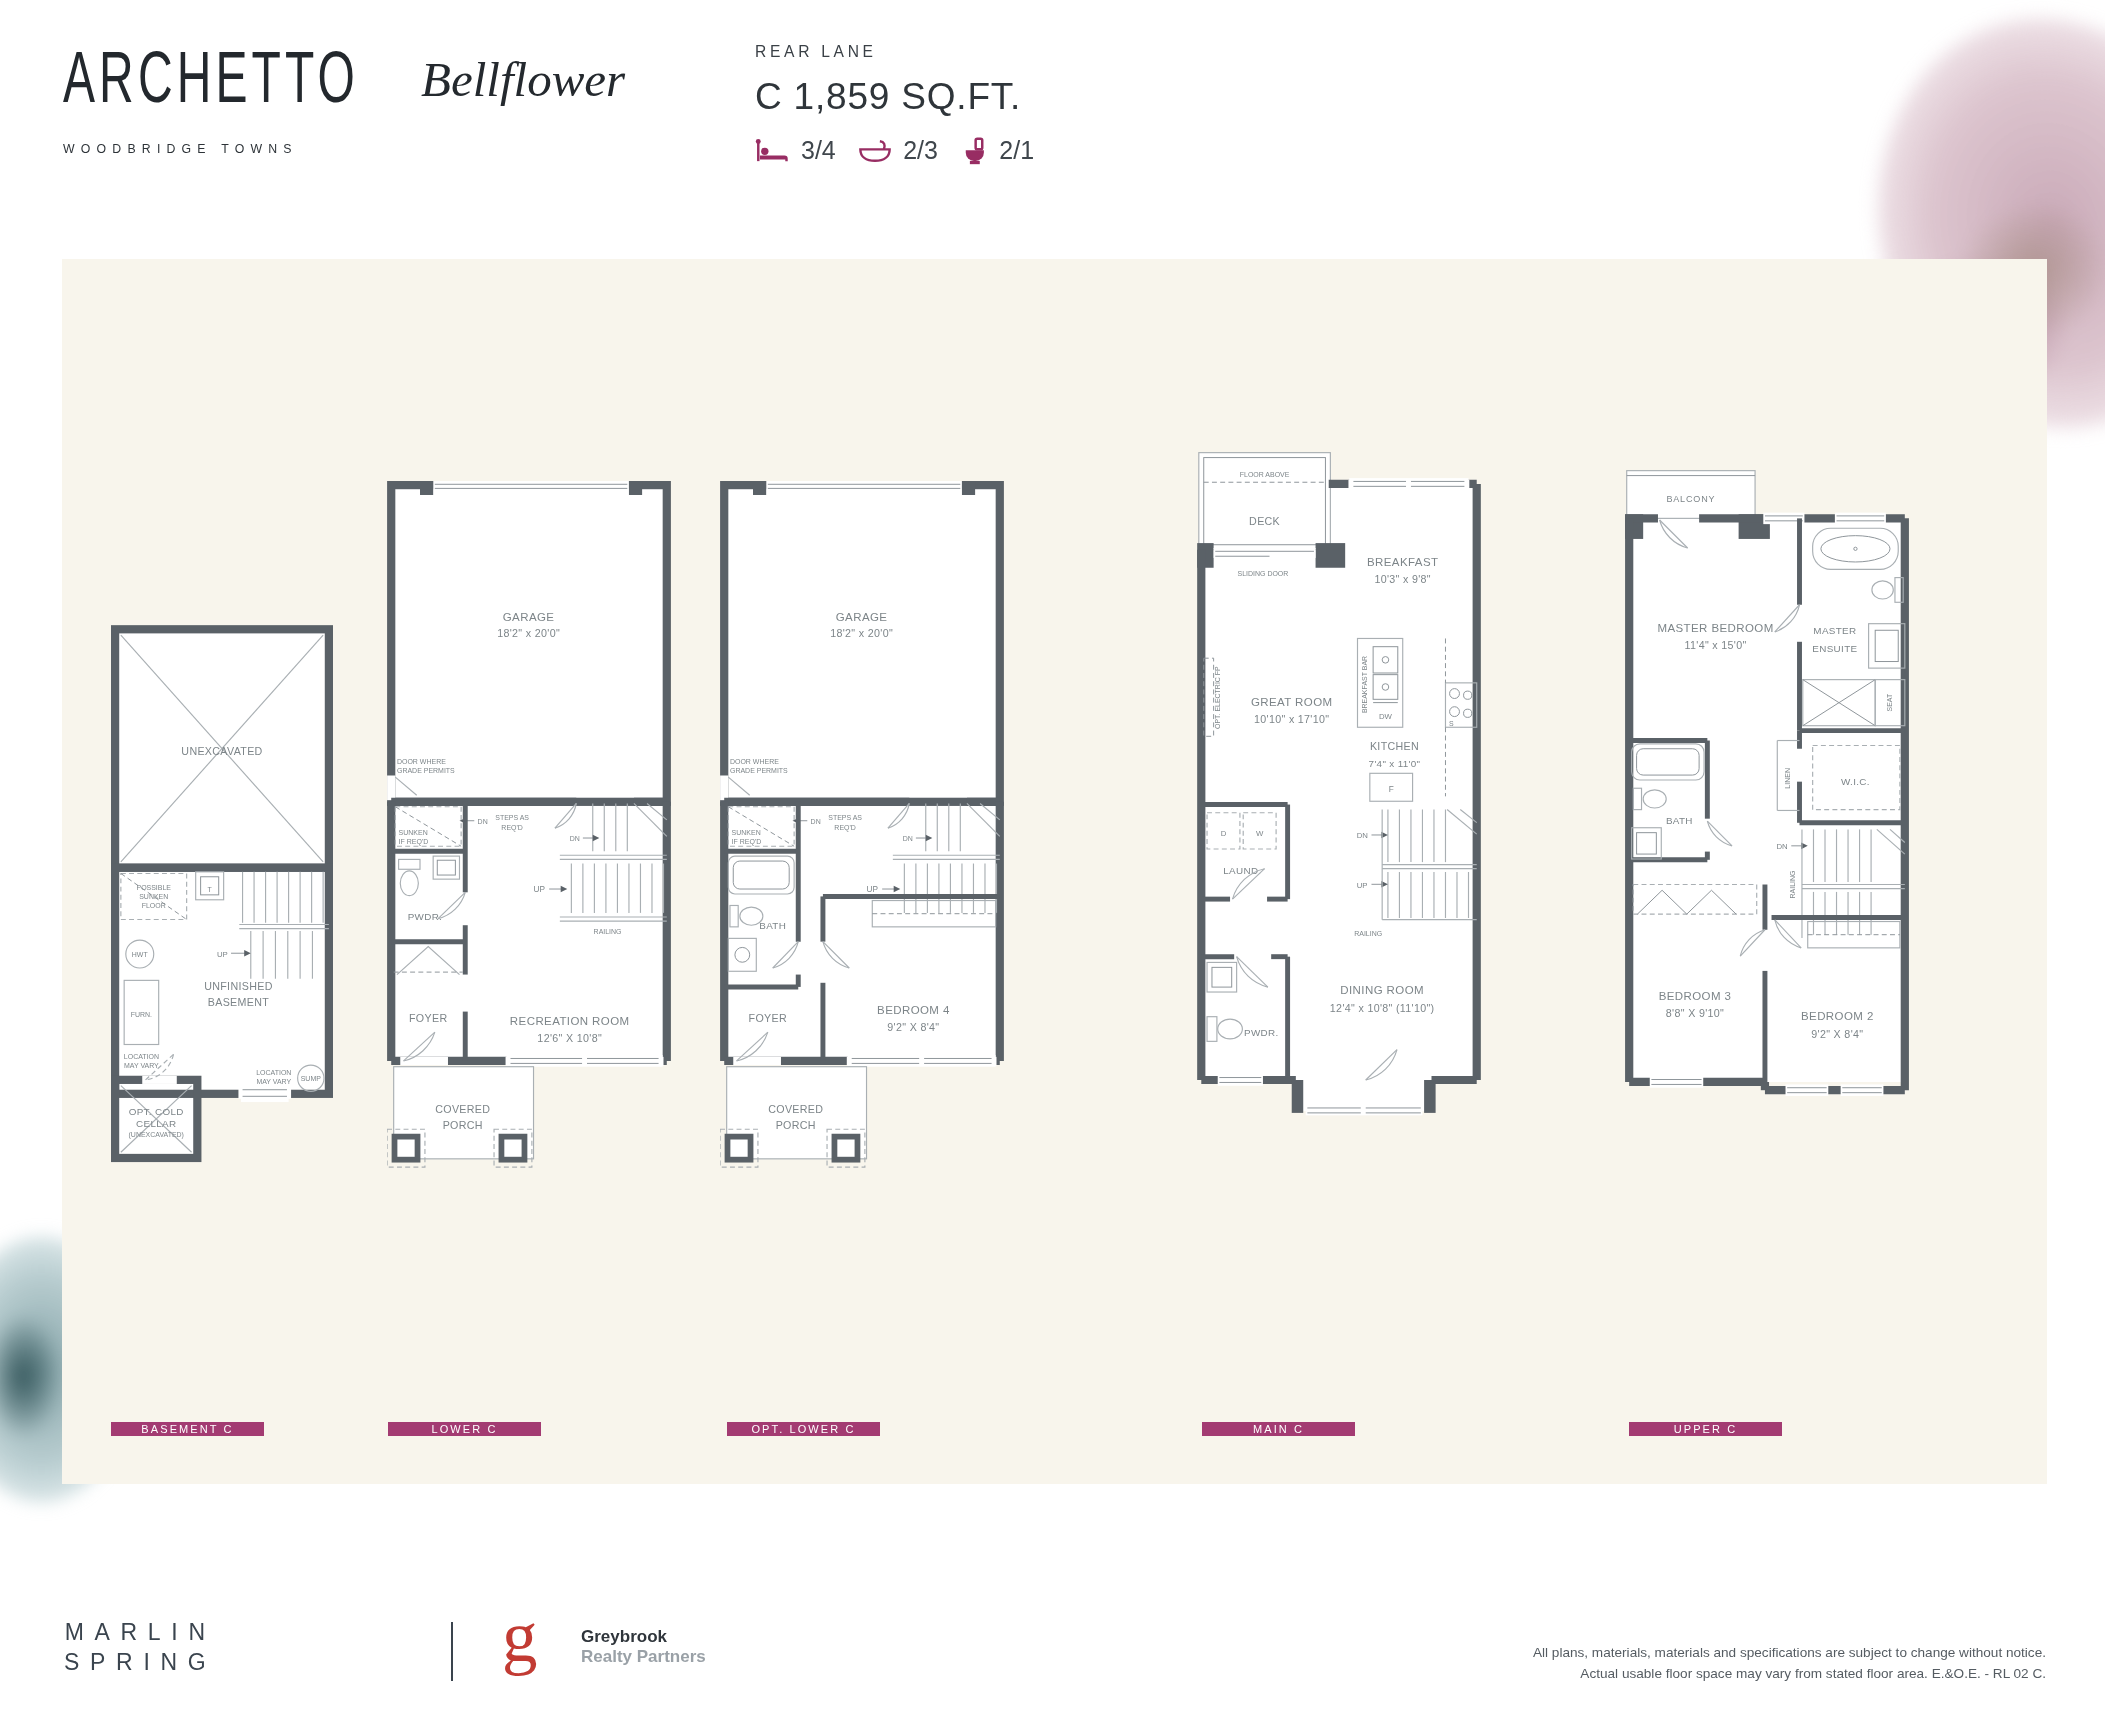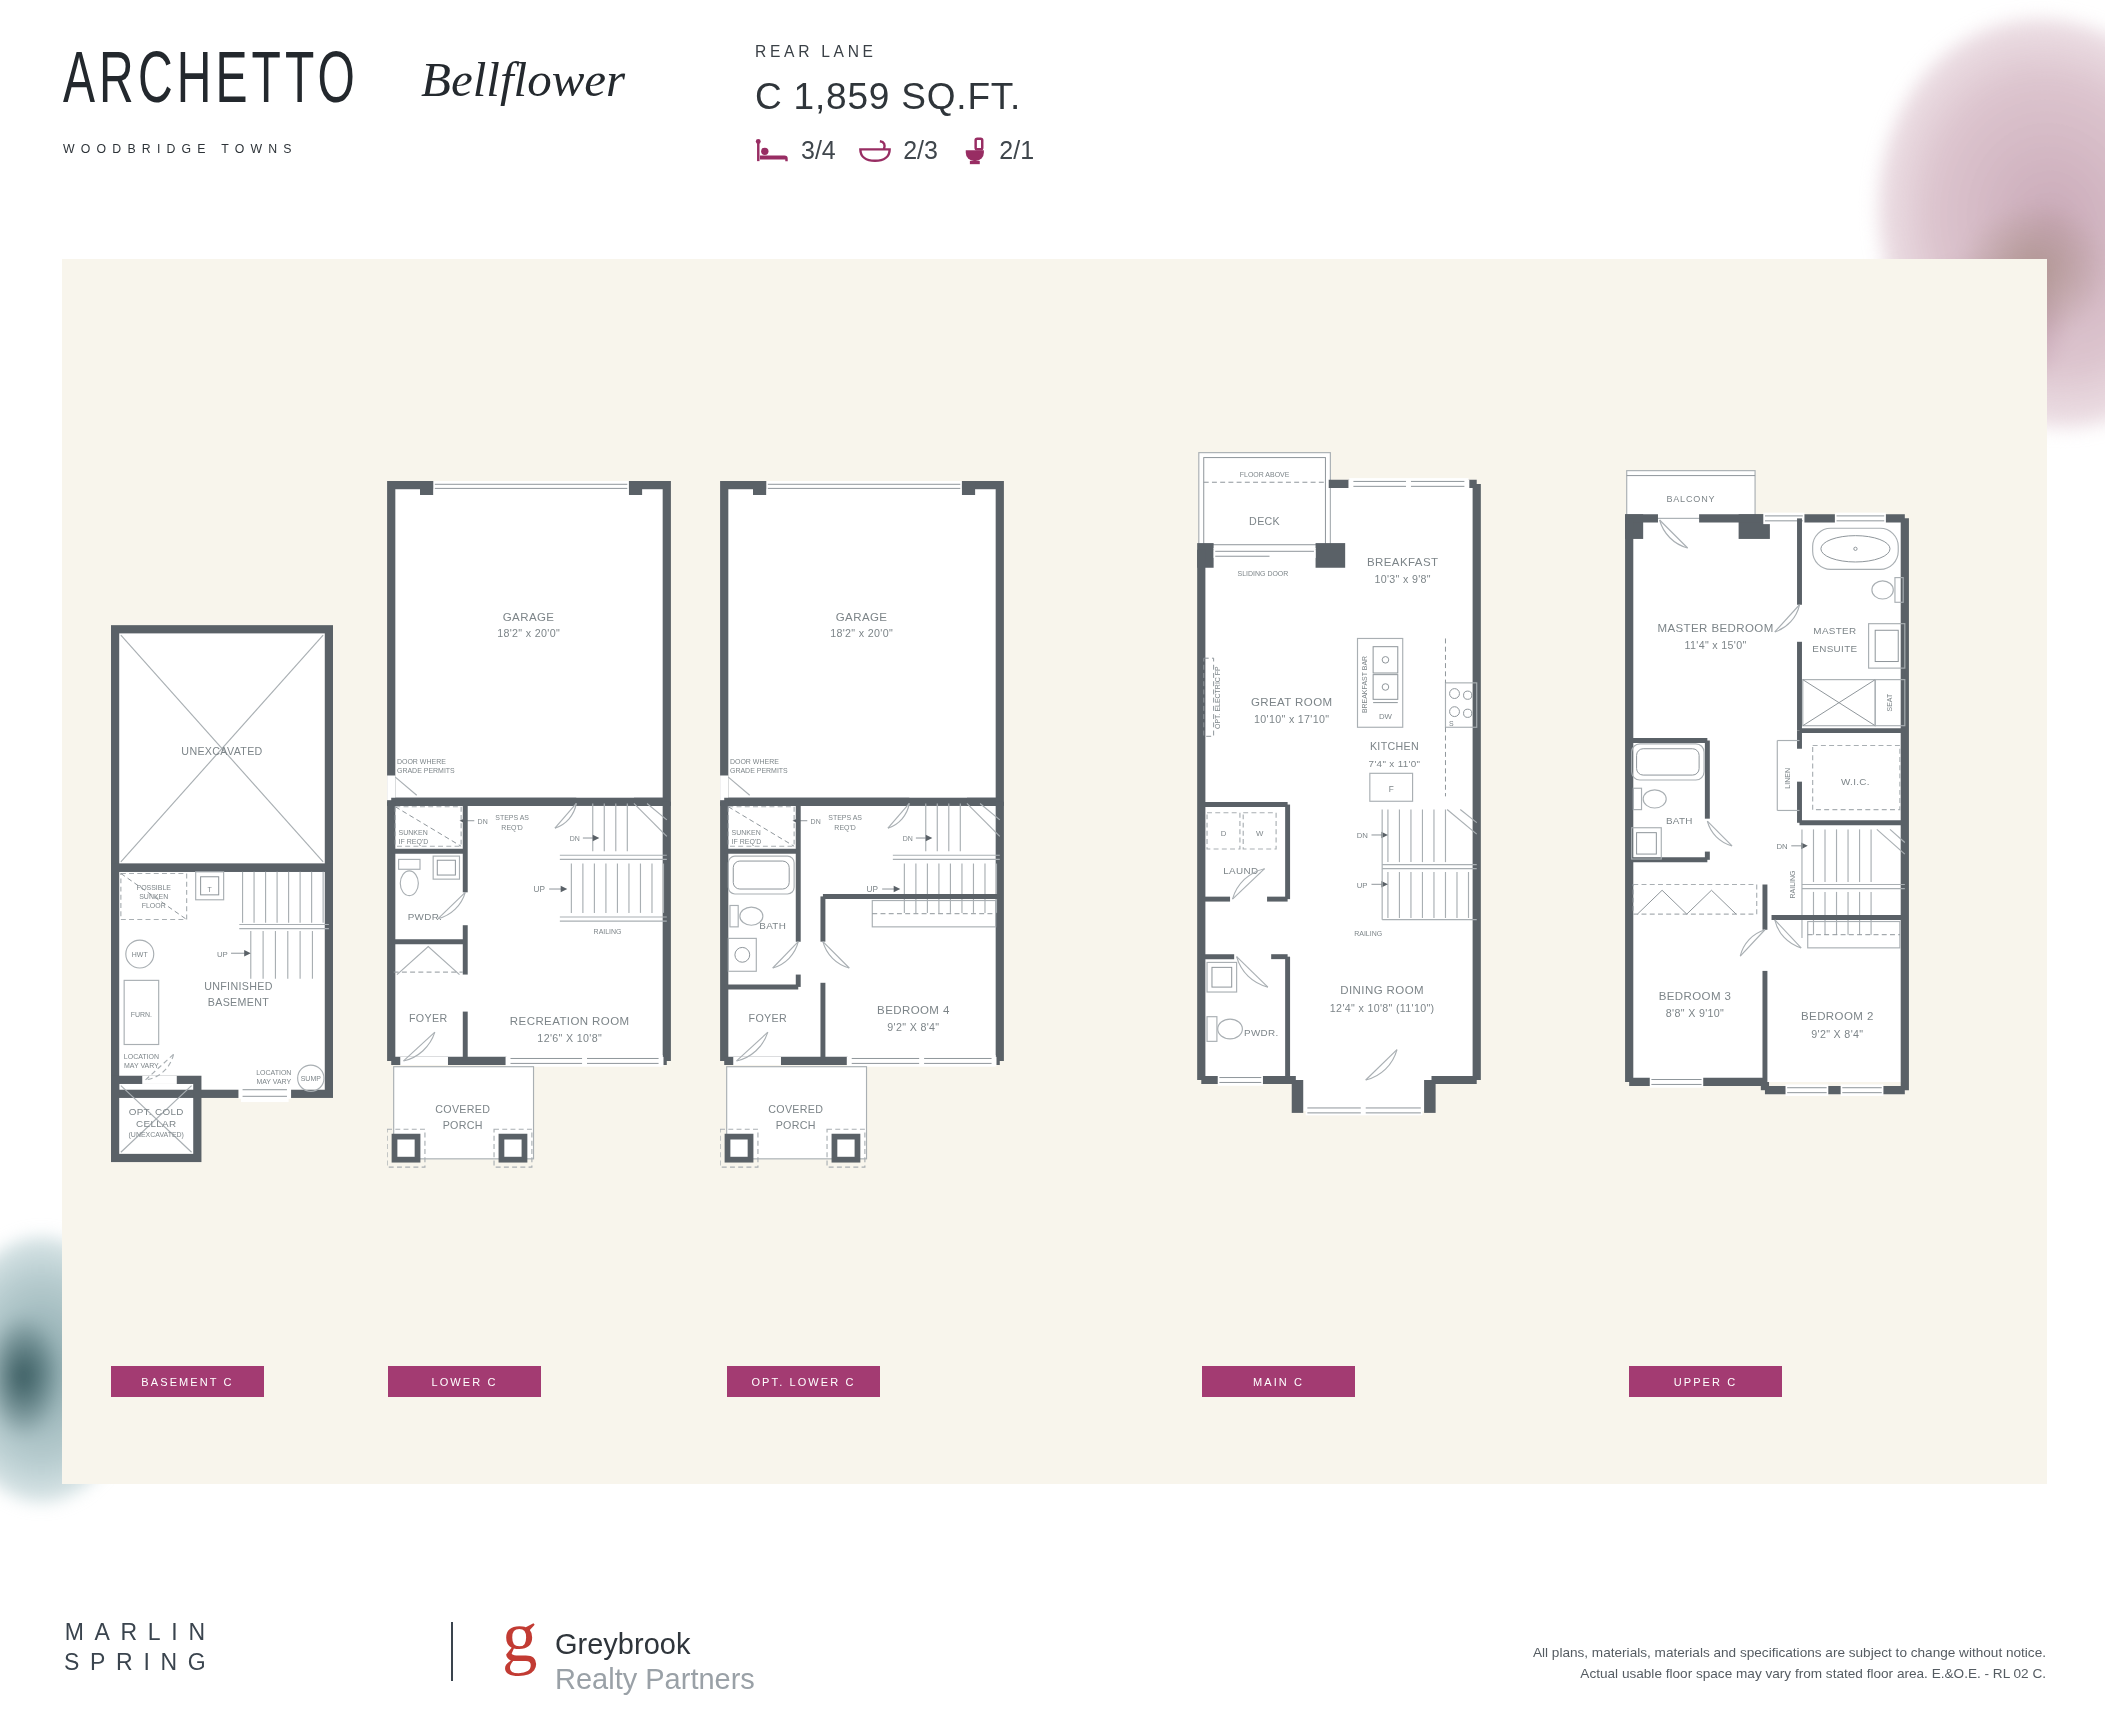--- a/index.html
+++ b/index.html
@@ -29,43 +29,43 @@
   .planinfo{position:absolute;left:755px;top:43px;color:#33393f;}
   .lane{font-size:15.6px;letter-spacing:3.7px;color:#3a4046;}
   .sqft{margin-top:15px;font-size:37px;letter-spacing:0.8px;color:#2f353a;}
   .stats{margin-top:18px;display:flex;gap:21.4px;}
   .stat{display:flex;align-items:center;gap:10px;font-size:25px;color:#3f464c;}
   .stat svg{display:block;}
 
   
   .board{position:absolute;left:62px;top:259px;width:1985px;height:1225px;background:#f8f5ec;}
   .plan-svg{position:absolute;}
-  .plan-tag{position:absolute;width:153px;height:31px;background:#a33b72;color:#fff;
+  .plan-tag{position:absolute;width:153px;height:14px;background:#a33b72;color:#fff;
             display:flex;align-items:center;justify-content:center;
-            font-size:11px;letter-spacing:2.1px;top:1107px;}
+            font-size:11px;letter-spacing:2.1px;top:1163px;}
 
   
   svg text{fill:#7d8589;font-family:"Liberation Sans",sans-serif;}
   .mid{text-anchor:middle;}
   .t14{font-size:14px;letter-spacing:.5px;} .t13{font-size:13px;letter-spacing:.4px;}
   .t12{font-size:12px;letter-spacing:.4px;} .t11{font-size:11px;letter-spacing:1px;}
   .t10{font-size:10px;} .t9{font-size:9.5px;} .t8{font-size:8.5px;}
   .w{stroke:#5a6167;fill:none;}
   .w10{stroke-width:10;} .w7{stroke-width:7;} .w6{stroke-width:6;} .w2{stroke-width:2;}
   .fillw{fill:#5a6167;stroke:none;}
   .tl{stroke:#a9afb3;stroke-width:1.4;fill:none;}
   .tl2{stroke:#8d9499;stroke-width:1.2;fill:none;}
   .dsh{stroke-dasharray:6 4;}
   .whitefill{fill:#ffffff;stroke:none;}
 
   
   .marlin{position:absolute;left:64px;top:1617px;color:#3a444e;font-size:23px;letter-spacing:10.7px;line-height:1.32;white-space:nowrap;text-align:center;}
   .footer-divider{position:absolute;left:451px;top:1622px;width:1.6px;height:59px;background:#3a444e;}
   .gb-g{position:absolute;left:502px;top:1602px;font-family:"Liberation Serif",serif;font-size:71px;color:#c23b33;line-height:1;}
-  .gb-text{position:absolute;left:555px;top:1627px;font-size:29px;font-weight:normal;line-height:1.2;}
+  .gb-text{position:absolute;left:581px;top:1627px;font-size:17px;font-weight:bold;line-height:1.2;}
   .gb-line1{color:#2f353b;} .gb-line2{color:#9aa1a7;}
   .disclaimer{position:absolute;right:59px;top:1642px;text-align:right;font-size:13.6px;color:#555c62;line-height:1.55;}
 </style>
 </head>
 <body>
 
 <div class="page">
 
   <div class="blob blob-pink"></div>
   <div class="blob blob-teal"></div>

